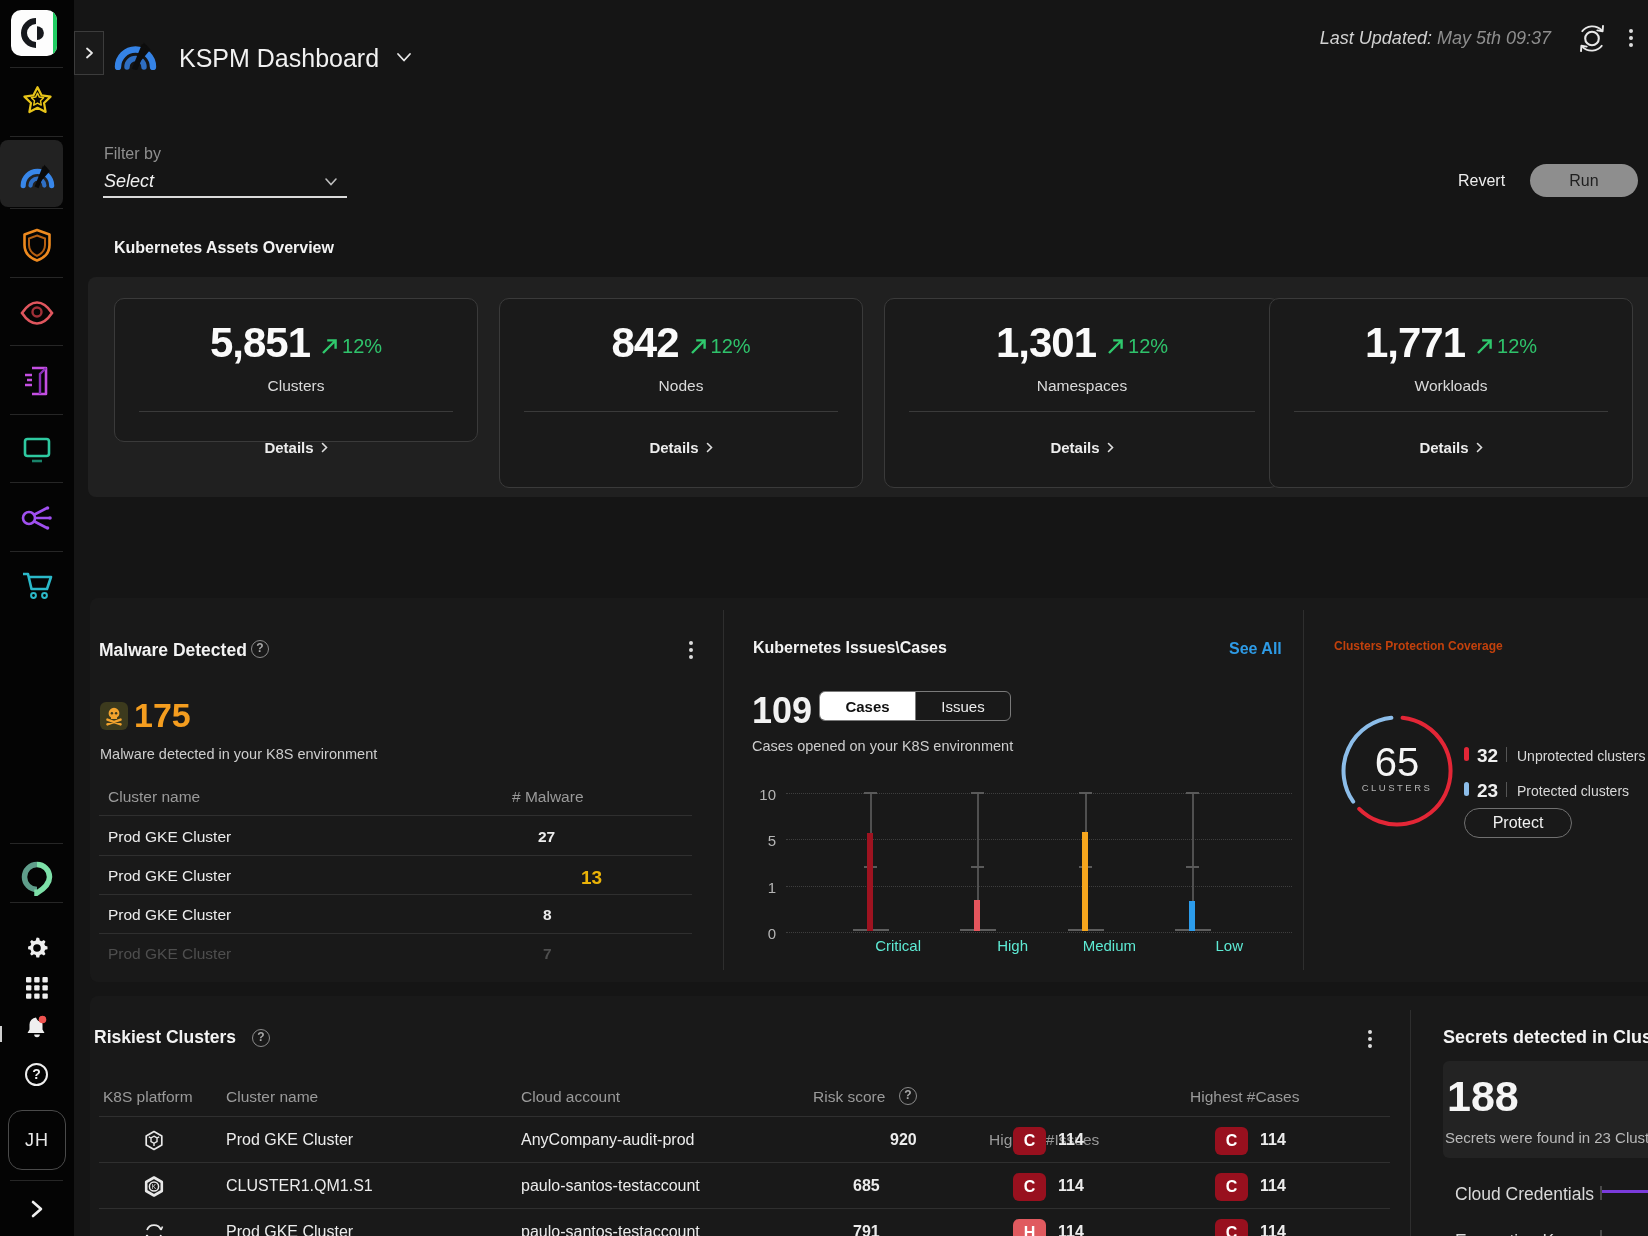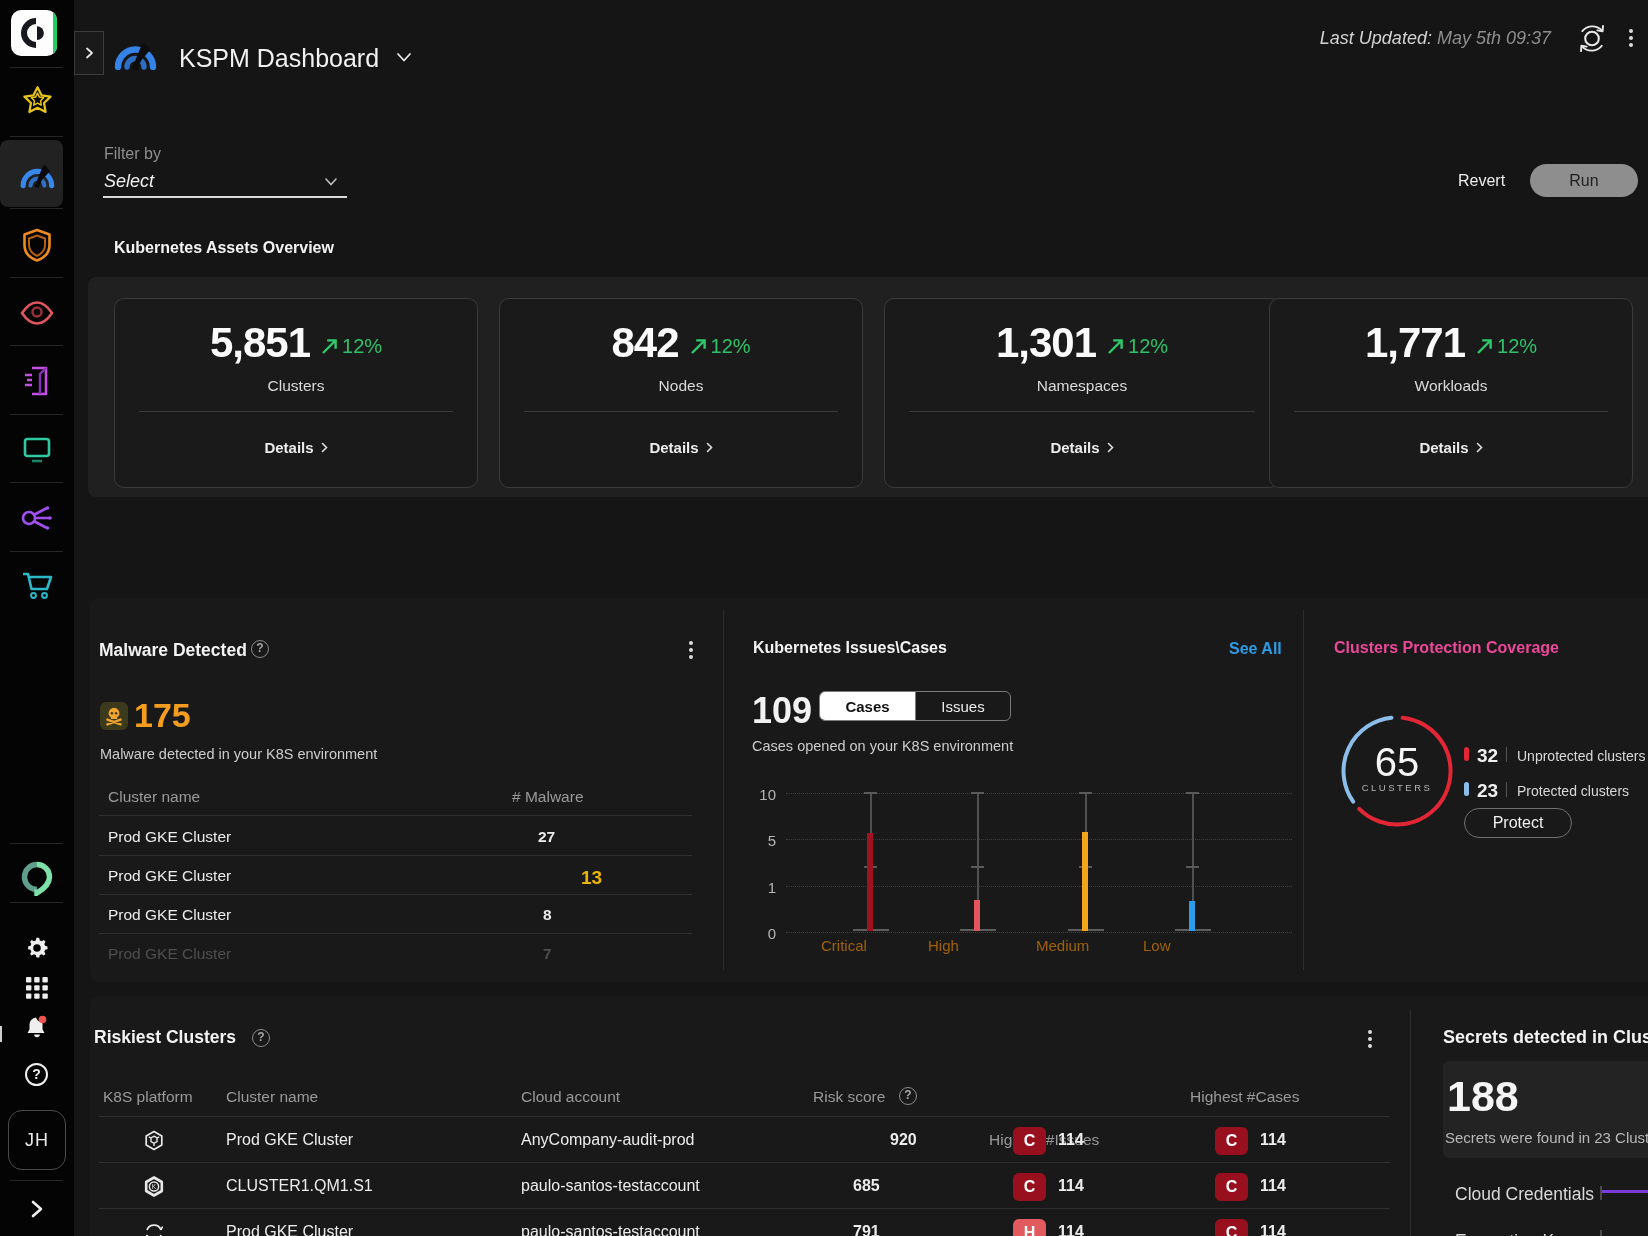--- a/index.html
+++ b/index.html
@@ -18,21 +18,21 @@
 .card{position:absolute;background:#1a1a1a;border:1px solid #3a3a3a;border-radius:10px;box-sizing:border-box;}
 .dotline{position:absolute;border-top:1px dotted #3e3e3e;height:0;}
 .cnum{position:absolute;top:20px;left:0;width:100%;display:flex;align-items:baseline;justify-content:center;gap:9px;}
 .cnum .big{font-size:42px;font-weight:bold;color:#fafafa;letter-spacing:-1px;}
 .cnum .trend{font-size:20px;color:#2fc26b;display:inline-flex;align-items:center;gap:2px;}
 .clabel{position:absolute;top:78px;left:0;width:100%;text-align:center;font-size:15.5px;color:#dadada;}
 .cdiv{position:absolute;top:112px;left:24px;right:24px;border-top:1px solid #3a3a3a;}
 .cdet{position:absolute;top:140px;left:0;width:100%;text-align:center;font-size:15px;font-weight:bold;color:#ececec;display:flex;align-items:center;justify-content:center;gap:7px;}
 .qmark{width:18px;height:18px;border:1.5px solid #8a8a8a;border-radius:50%;box-sizing:border-box;color:#a8a8a8;font-size:12px;font-weight:bold;text-align:center;line-height:15px;}
 .ylab{left:740px;width:36px;text-align:right;font-size:15px;color:#b5b5b5;}
-.xlab{width:100px;text-align:left;font-size:15px;color:#a16207;}
+.xlab{width:100px;text-align:right;font-size:15px;color:#5eead4;}
 .wh{width:1.5px;background:#505050;}
 .cap{width:13px;height:1.5px;background:#5a5a5a;}
 .base{width:36px;height:2px;background:#5e5e5e;}
 .badge{position:absolute;width:33px;height:28px;border-radius:6px;display:flex;align-items:center;justify-content:center;font-size:16px;font-weight:bold;color:#fff;}
 </style>
 </head>
 <body>
 <div id="page">
 
 <div id="sidebar" class="abs">
@@ -213,21 +213,21 @@
       </svg>
   <div class="abs" style="left:103px;top:196px;width:244px;height:2px;background:#dadada;"></div>
   <div class="abs" style="left:1458px;top:172px;font-size:16px;color:#ededed;">Revert</div>
   <div class="abs" style="left:1530px;top:164px;width:108px;height:33px;border-radius:17px;background:#8e8e8e;display:flex;align-items:center;justify-content:center;font-size:16px;color:#1f1f1f;">Run</div>
 </div>
 
 <div id="assets">
   <div class="abs" style="left:114px;top:239px;font-size:16px;font-weight:bold;color:#f3f3f3;">Kubernetes Assets Overview</div>
   <div class="panel" style="left:88px;top:277px;width:1572px;height:220px;background:#202020;"></div>
 
-  <div class="card" style="left:114px;top:298px;width:364px;height:190px;">
+  <div class="card" style="left:114px;top:298px;width:364px;height:144px;">
     <div class="cnum">
           <span class="big">5,851</span>
           <span class="trend"><svg width="21" height="21" viewBox="0 0 21 21">
               <path d="M4 17 L16 5 M8.2 4.4 L16.6 4.4 L16.6 12.8" fill="none" stroke="#2fc96d" stroke-width="2.4"></path>
             </svg>12%</span>
         </div>
     <div class="clabel">Clusters</div>
     <div class="cdiv"></div>
     <div class="cdet">Details <svg width="7" height="11" viewBox="0 0 7 11">
             <path d="M1.5 1.5 L5.5 5.5 L1.5 9.5" fill="none" stroke="#dedede" stroke-width="1.6" stroke-linecap="round"></path>
@@ -352,21 +352,21 @@
   <div class="abs" style="left:1082px;top:832px;width:6px;height:99px;background:#f5a51d;"></div>
   <div class="abs xlab" style="left:1036px;top:937px;">Medium</div>
 
   <div class="abs wh" style="left:1192px;top:793px;height:137px;"></div>
   <div class="abs cap" style="left:1186px;top:792px;"></div>
   <div class="abs cap" style="left:1186px;top:866px;"></div>
   <div class="abs base" style="left:1175px;top:929px;"></div>
   <div class="abs" style="left:1189px;top:901px;width:6px;height:30px;background:#2c9ceb;"></div>
   <div class="abs xlab" style="left:1143px;top:937px;">Low</div>
 
-  <div class="abs" style="left:1334px;top:639px;font-size:16px;font-weight:bold;color:#ec4899;">Clusters Protection Coverage</div>
+  <div class="abs" style="left:1334px;top:639px;font-size:12px;font-weight:bold;color:#c2410c;">Clusters Protection Coverage</div>
   <svg class="abs" style="left:1338px;top:712px;" width="118" height="118" viewBox="0 0 118 118">
     <path d="M64.6 5.8 A53.5 53.5 0 1 1 21.2 96.8" fill="none" stroke="#e32636" stroke-width="4" stroke-linecap="round"></path>
     <path d="M15.2 89.7 A53.5 53.5 0 0 1 53.4 5.8" fill="none" stroke="#8cbde9" stroke-width="4" stroke-linecap="round"></path>
   </svg>
   <div class="abs" style="left:1338px;top:740px;width:118px;text-align:center;font-size:40px;font-weight:normal;color:#f5f5f5;">65</div>
   <div class="abs" style="left:1338px;top:782px;width:118px;text-align:center;font-size:9.5px;letter-spacing:2.5px;color:#b5b5b5;">CLUSTERS</div>
   <div class="abs" style="left:1464px;top:747px;width:5px;height:14px;border-radius:2.5px;background:#e32636;"></div>
   <div class="abs" style="left:1477px;top:745px;font-size:19px;font-weight:bold;color:#f0f0f0;">32</div>
   <div class="abs" style="left:1506px;top:747px;width:1px;height:15px;background:#555;"></div>
   <div class="abs" style="left:1517px;top:748px;font-size:14px;color:#d9d9d9;white-space:nowrap;">Unprotected clusters</div>

